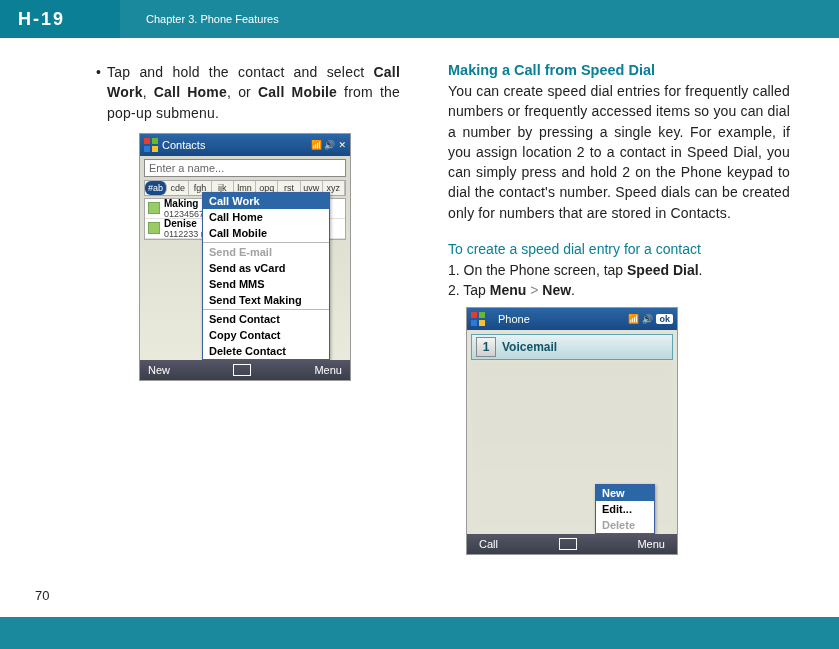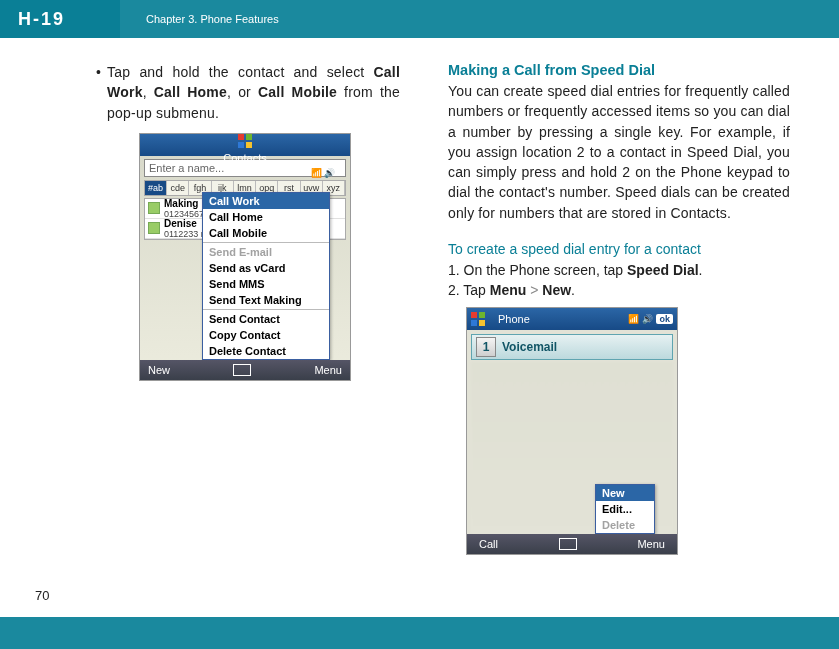--- a/index.html
+++ b/index.html
@@ -100,21 +100,20 @@
   }
   .s1-top {
     height: 22px;
     background: linear-gradient(#2b66a6, #174a86);
     display: flex;
     align-items: center;
     padding: 0 4px;
     color: #fff;
     font-size: 11px;
     gap: 4px;
-    flex-direction: column;
   }
   .win-icon {
     width: 14px; height: 14px; display: inline-block;
   }
   .win-icon::before {
     content: ""; display: block; width: 14px; height: 14px;
     background:
       linear-gradient(#e63b2e,#e63b2e) 0 0/6px 6px no-repeat,
       linear-gradient(#6eb52e,#6eb52e) 8px 0/6px 6px no-repeat,
       linear-gradient(#2e78d6,#2e78d6) 0 8px/6px 6px no-repeat,
@@ -138,21 +137,21 @@
     border: 1px solid #aaa;
     font-size: 9px;
   }
   .s1-alpha span.cell {
     flex: 1;
     border-right: 1px solid #bbb;
     text-align: center;
     line-height: 14px;
     color: #333;
   }
-  .s1-alpha span.cell.active { background: #174a86; color: #fff; }
+  .s1-alpha span.cell.active { background: #174a86; color: #fff; border-radius: 6px; }
   .s1-list {
     margin: 2px 4px 0 4px;
     background: #fff;
     border: 1px solid #aaa;
     font-size: 10px;
   }
   .s1-row { display:flex; align-items:center; padding:1px 3px; gap:4px; border-bottom:1px solid #e0e0e0; height: 20px; }
   .s1-row .ci { width:12px;height:12px;background:#9c6; border:1px solid #7a5; }
   .s1-row .nm { font-weight:bold; color:#000; }
   .s1-row .num { color:#444; font-size:9px; }

